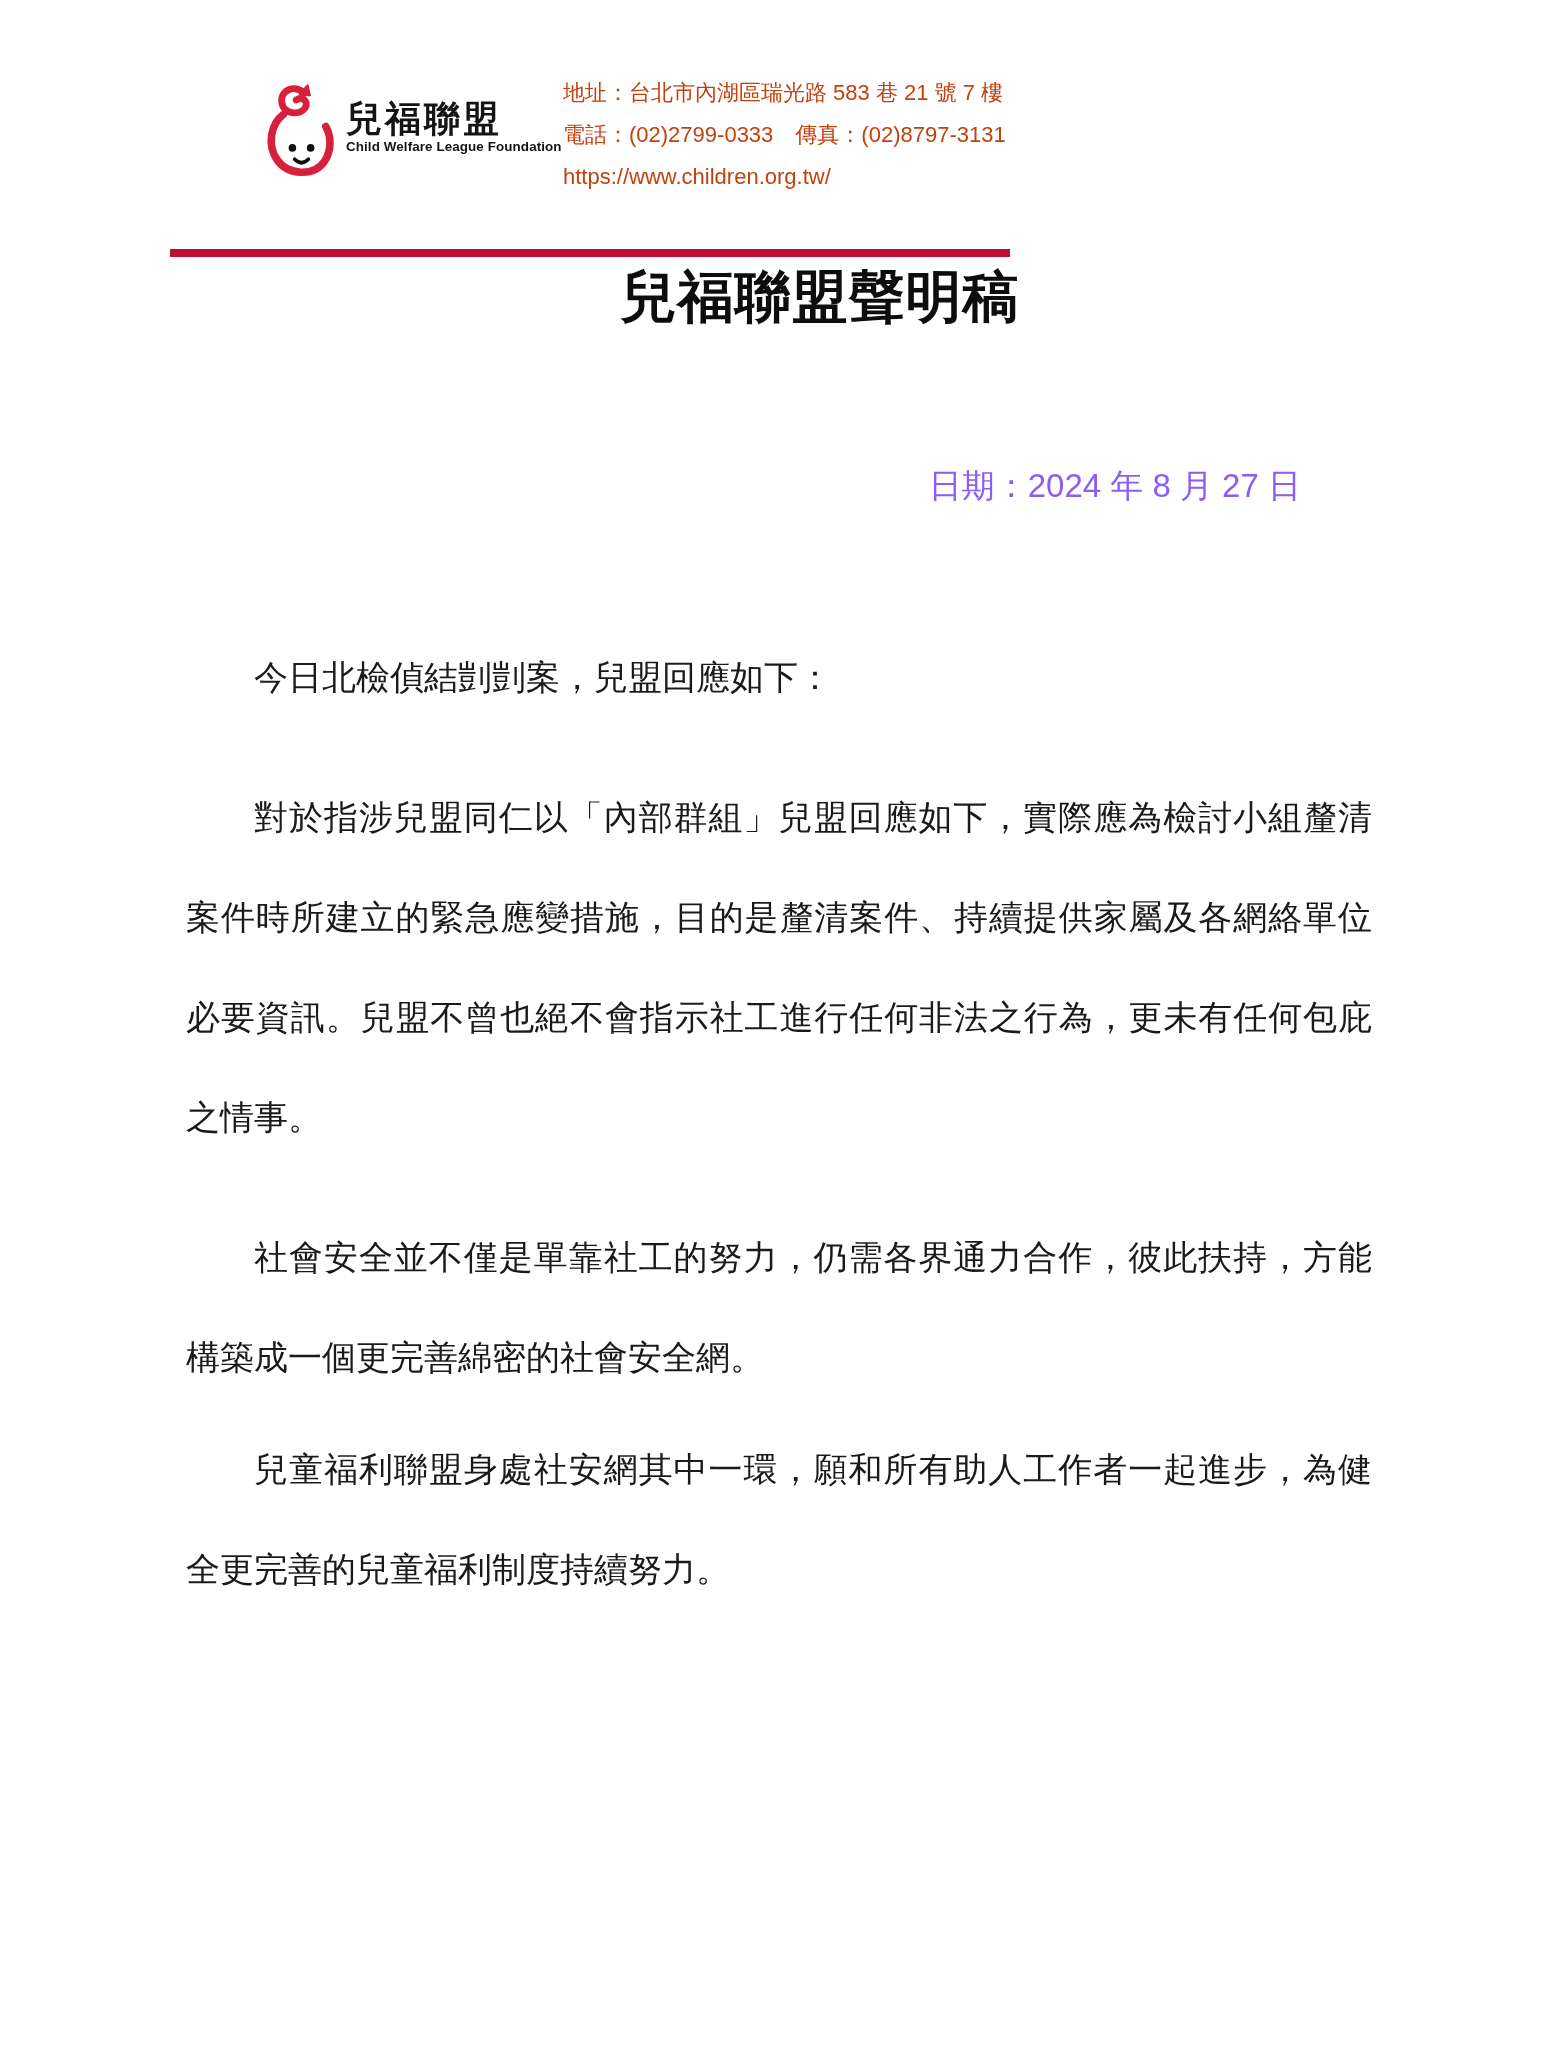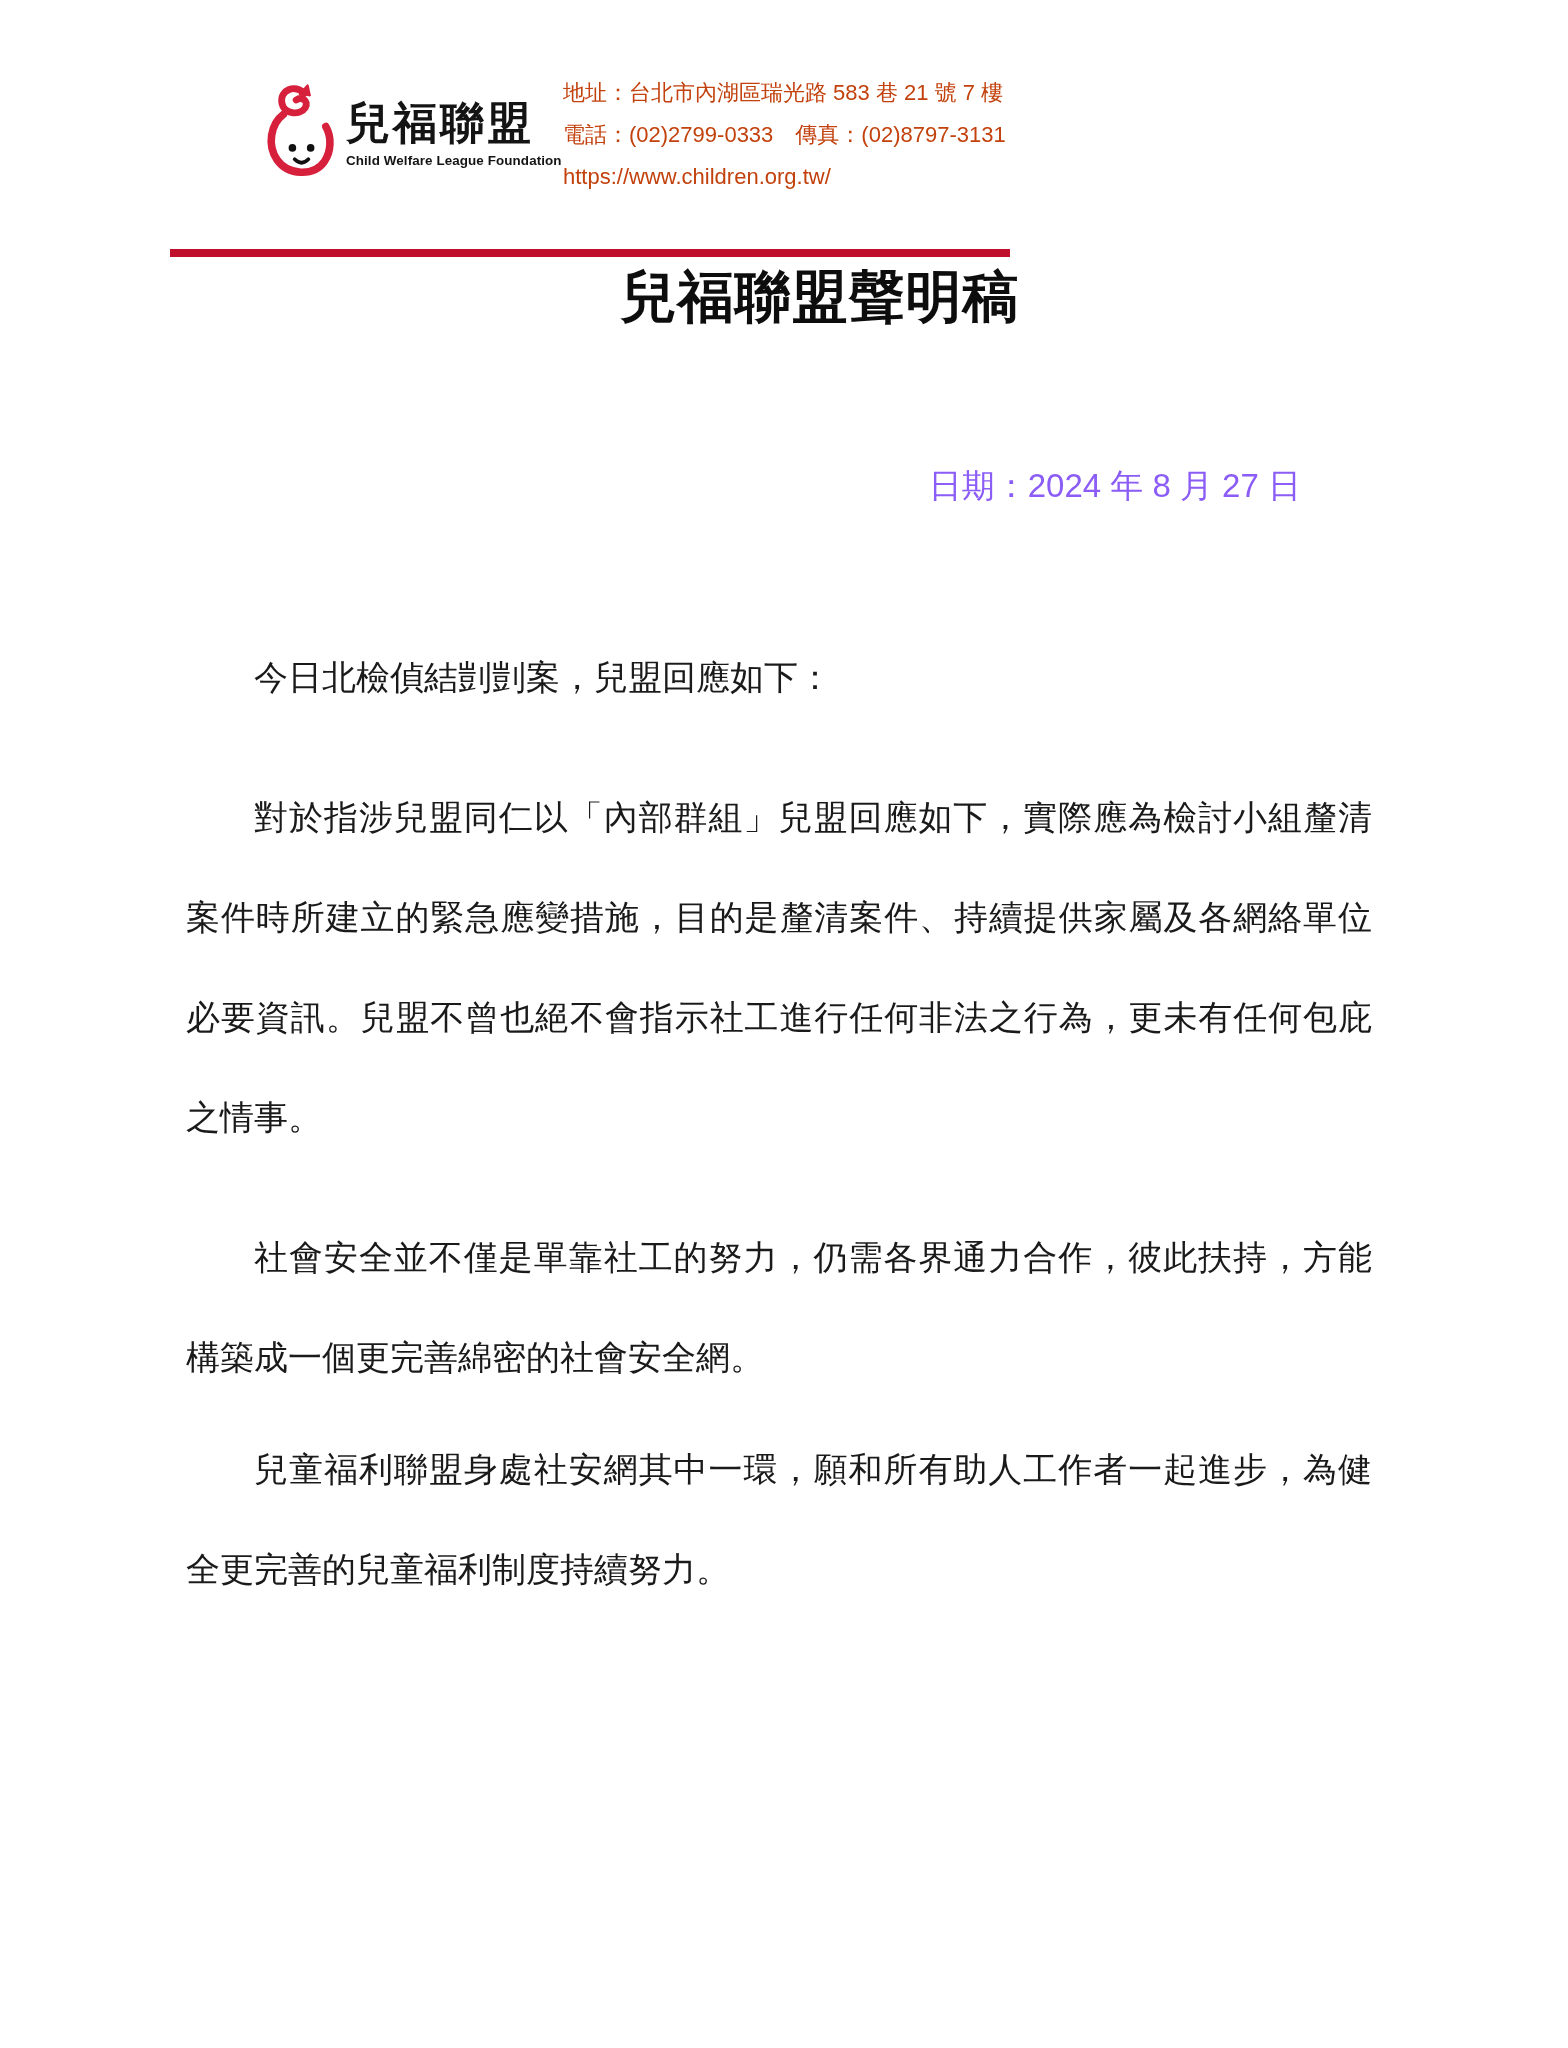--- a/index.html
+++ b/index.html
@@ -14,25 +14,25 @@
   }
 
   
   .header-logo {
     position:absolute; left:262px; top:80px;
     display:flex; align-items:flex-start;
   }
   .logo-icon { width:76px; height:116px; flex:0 0 auto; }
   .logo-text-block { margin-left:8px; padding-top:20px; }
   .logo-zh {
-    font-size:44px; font-weight:bold; line-height:1.05;
+    font-size:36px; font-weight:bold; line-height:1.05;
     letter-spacing:3px; color:#141414; white-space:nowrap;
   }
   .logo-en {
-    font-size:13.4px; font-weight:bold; margin-top:7px;
+    font-size:13.4px; font-weight:bold; margin-top:1px;
     letter-spacing:0.1px; color:#141414; white-space:nowrap;
   }
 
   .contact {
     position:absolute; left:563px; top:82px;
     font-size:22px; color:#c2410c;
   }
   .contact-line { white-space:nowrap; line-height:1; }
   .contact-line + .contact-line { margin-top:20px; }
   .contact-url { margin-top:11px; }

